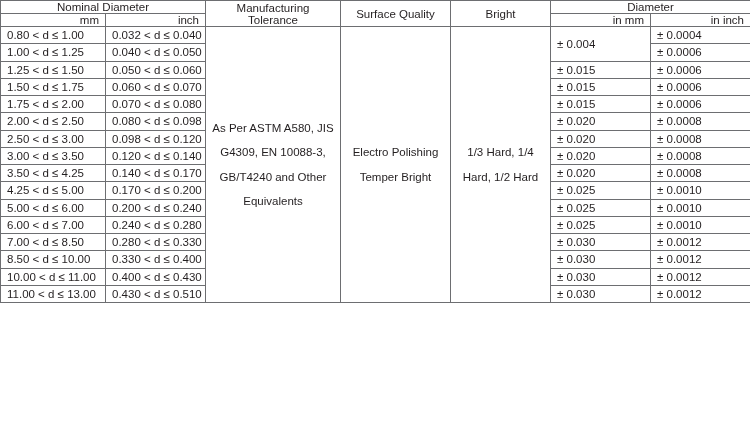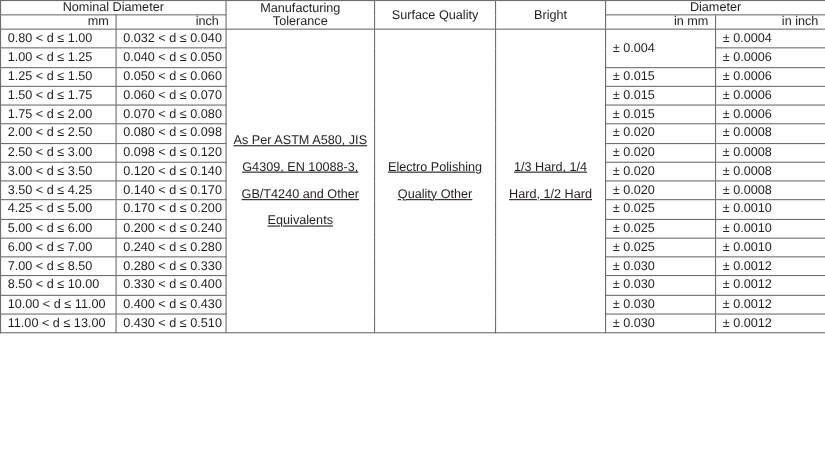--- a/index.html
+++ b/index.html
@@ -43,21 +43,20 @@
     text-align: left;
     white-space: nowrap;
   }
   td.val-center {
     text-align: left;
   }
   td.merged {
     text-align: center;
     line-height: 2.1;
     font-size: 11.5px;
-    text-decoration: underline;
   }
   .colw-mm   { width: 105px; }
   .colw-inch { width: 100px; }
   .colw-std  { width: 135px; }
   .colw-fin  { width: 110px; }
   .colw-temp { width: 100px; }
   .colw-tmm  { width: 100px; }
   .colw-tin  { width: 100px; }
 </style>
 </head>
@@ -86,21 +85,21 @@
       <th class="sub">inch</th>
       <th class="sub">in mm</th>
       <th class="sub">in inch</th>
     </tr>
   </thead>
   <tbody>
     <tr>
       <td class="val-left">0.80 &lt; d ≤ 1.00</td>
       <td class="val-left">0.032 &lt; d ≤ 0.040</td>
       <td class="merged" rowspan="16">As Per ASTM A580, JIS G4309, EN 10088-3, GB/T4240 and Other Equivalents</td>
-      <td class="merged" rowspan="16">Electro Polishing Quality Other</td>
+      <td class="merged" rowspan="16">Electro Polishing Temper Bright</td>
       <td class="merged" rowspan="16">1/3 Hard, 1/4 Hard, 1/2 Hard</td>
       <td class="val-center" rowspan="2">± 0.004</td>
       <td class="val-center">± 0.0004</td>
     </tr>
     <tr>
       <td class="val-left">1.00 &lt; d ≤ 1.25</td>
       <td class="val-left">0.040 &lt; d ≤ 0.050</td>
       <td class="val-center">± 0.0006</td>
     </tr>
     <tr>

